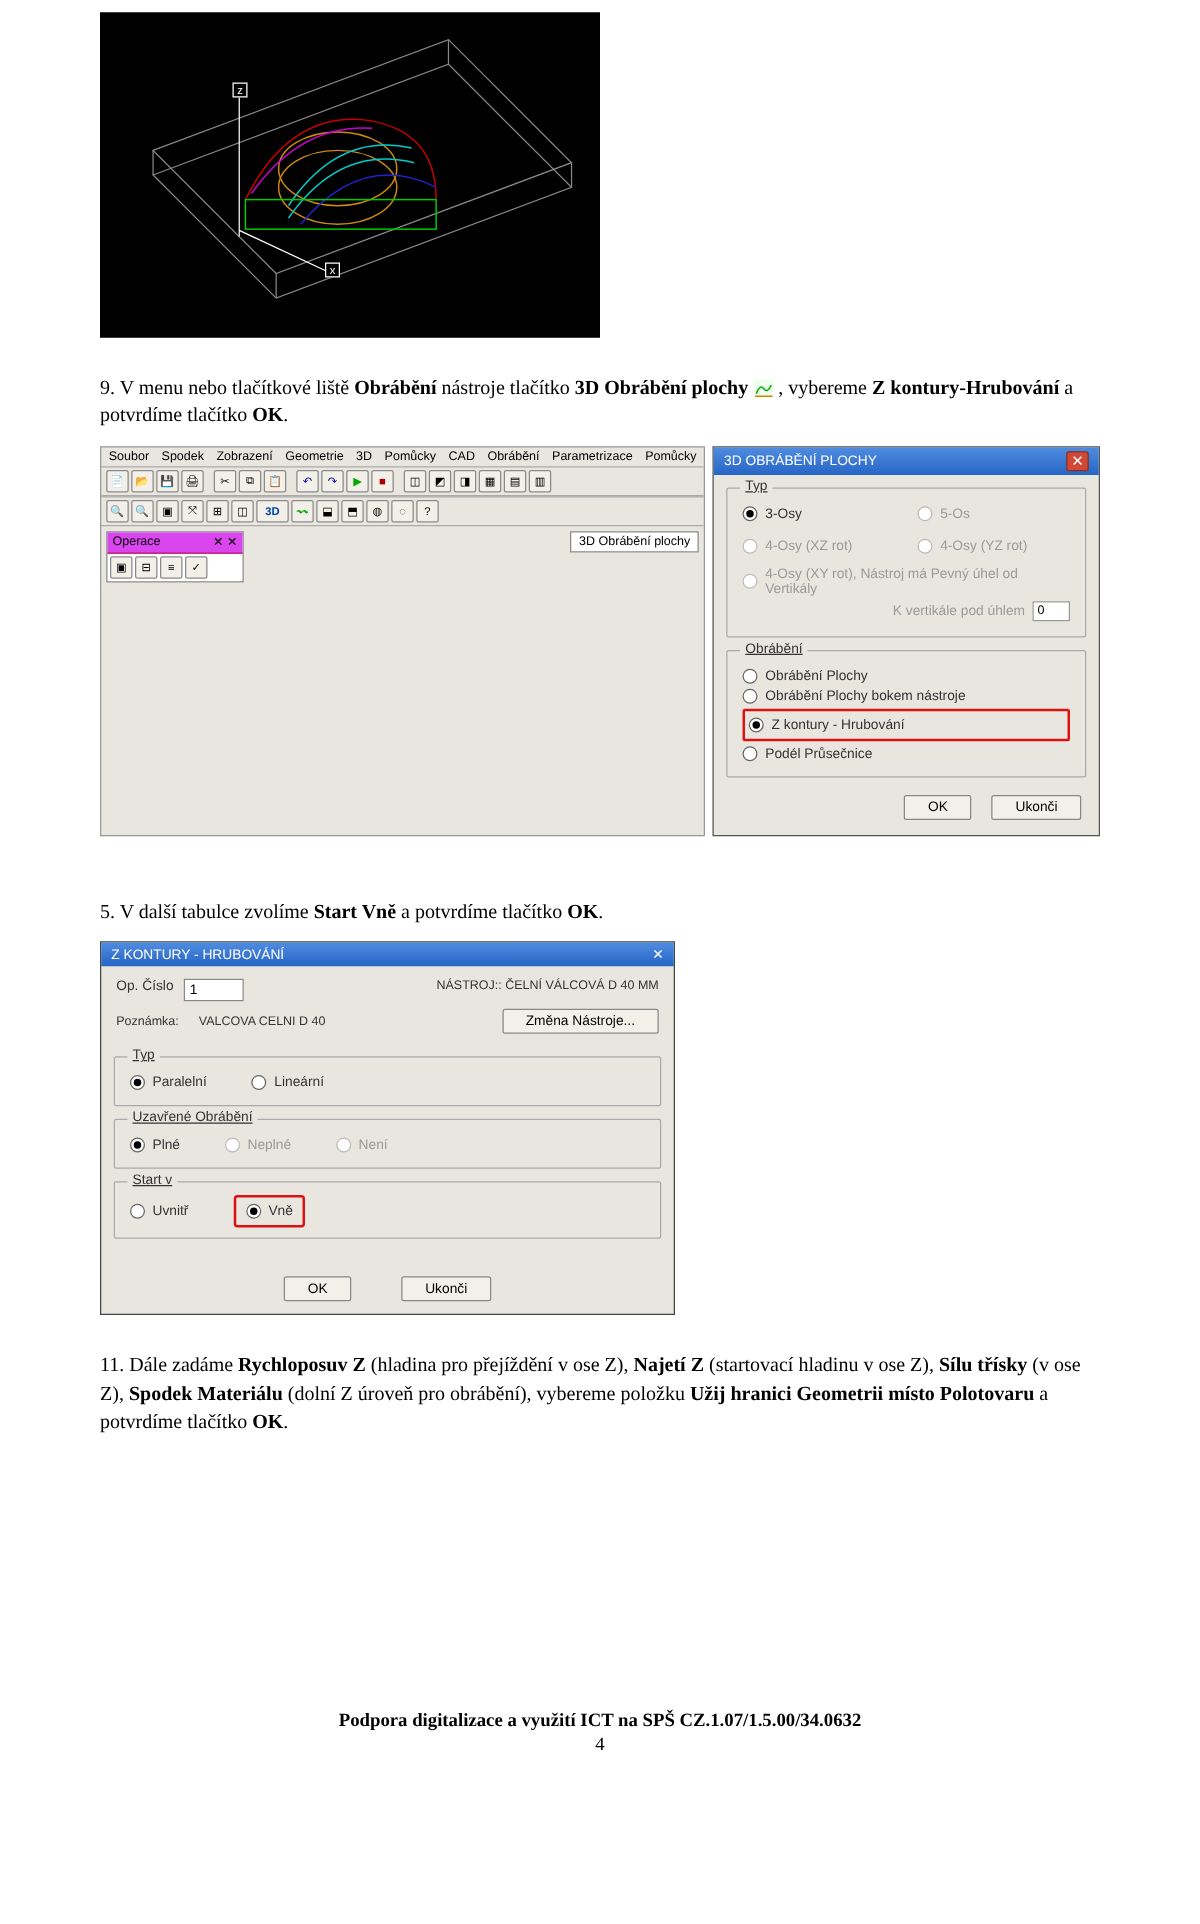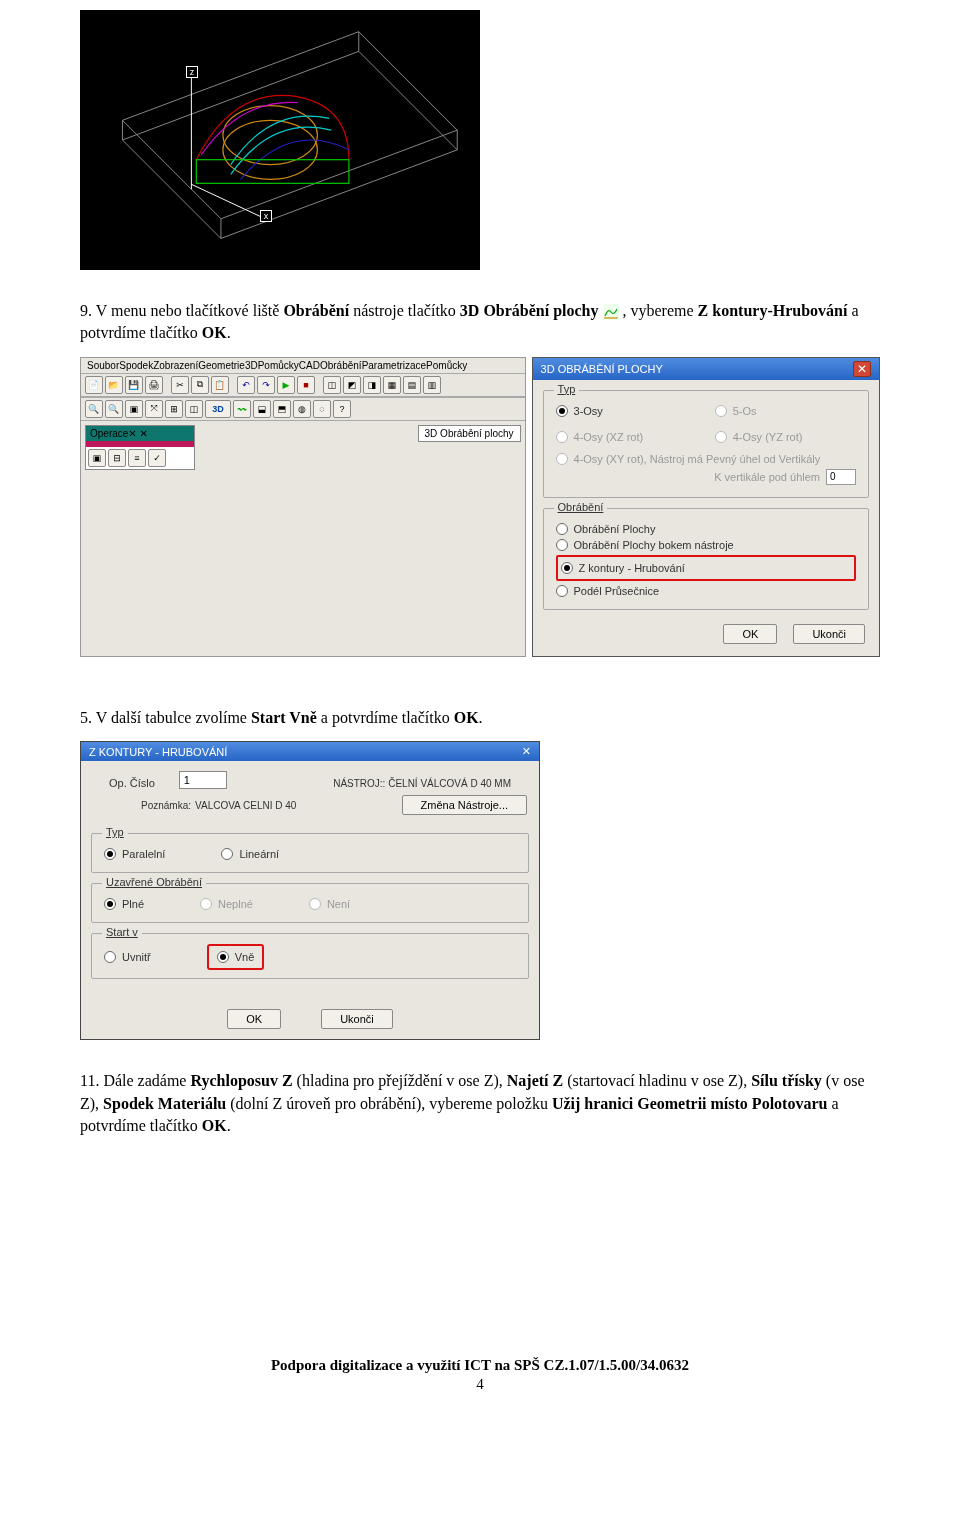--- a/index.html
+++ b/index.html
@@ -35,21 +35,21 @@
     color: #000;
   }
   .app-strip .titlebar {
     background: linear-gradient(#3b6ec7, #234a9e);
     color: #fff;
     font-size: 11px;
     padding: 2px 6px;
     display: flex; align-items: center; gap: 4px;
   }
   .app-strip .menubar {
-    display: flex; 
+    display: flex; gap: 10px;
     padding: 2px 6px;
   }
   .app-strip .toolbar {
     border-top: 1px solid #aaa;
     border-bottom: 1px solid #aaa;
     padding: 2px 4px;
     display: flex; gap: 2px; align-items: center;
   }
   .tool-btn {
     width: 18px; height: 18px;
@@ -64,24 +64,24 @@
   .tool-btn.red { color: #a00; }
   .tool-btn.blue { color: #00a; }
   .lower-row { display: flex; gap: 4px; align-items: flex-start; padding: 4px; }
   .op-panel {
     flex: 0 0 110px;
     border: 1px solid #888;
     background: #fff;
     font-size: 10px;
   }
   .op-panel-header {
-    background: #0f766e;
+    background: #d946ef;
     padding: 2px 4px;
-    display: flex; justify-content: flex-start;
-    border-bottom: 6px solid #be185d;
+    display: flex; justify-content: space-between;
+    border-bottom: 1px solid #be185d;
   }
   .op-panel-body {
     display: flex; gap: 2px;
     padding: 2px;
   }
   .big-tab {
     margin-left: auto;
     border: 1px solid #888;
     background: #fff;
     font-size: 10px;
@@ -155,30 +155,30 @@
     font-family: Tahoma, sans-serif;
     font-size: 11px;
     color: #333;
     margin: 10px 0 30px;
   }
   .dlg2 .dlg-title {
     background: linear-gradient(#4f8ce0, #2765c6);
     color: #fff; padding: 3px 8px;
     display: flex; justify-content: space-between; align-items: center;
   }
-  .row-inline { display: flex; align-items: flex-end; gap: 24px; padding: 10px 28px 4px; }
+  .row-inline { display: flex; align-items: flex-start; gap: 8px; padding: 10px 12px 4px; }
   .row-inline .short-input {
     border: 1px solid #888; background: #fff;
     width: 48px; height: 18px;
     font-size: 11px; padding: 0 4px;
   }
   .row-inline .right-lbl { margin-left: auto; font-size: 10px; }
-  .row-inline2 { display: flex; align-items: center; gap: 4px; padding: 2px 12px 8px; font-size: 10px; margin-left: 48px; }
+  .row-inline2 { display: flex; align-items: center; gap: 16px; padding: 2px 12px 8px; font-size: 10px; }
   .row-inline2 .right-btn { margin-left: auto; }
-  .inline3 { display: flex; gap: 56px; align-items: center; }
+  .inline3 { display: flex; gap: 36px; align-items: center; }
   .highlight-radio { border: 2px solid #d11; border-radius: 3px; padding: 1px 8px; display: inline-flex; }
   .btn-row-center { display: flex; justify-content: center; gap: 40px; padding: 22px 0 10px; }
   .footer {
     margin-top: 220px;
     display: flex; flex-direction: column; align-items: center;
   }
   .footer-line { font-weight: bold; font-size: 15px; }
   .footer-page { font-size: 15px; margin-top: 2px; }
   .cad-label {
     position: absolute;

